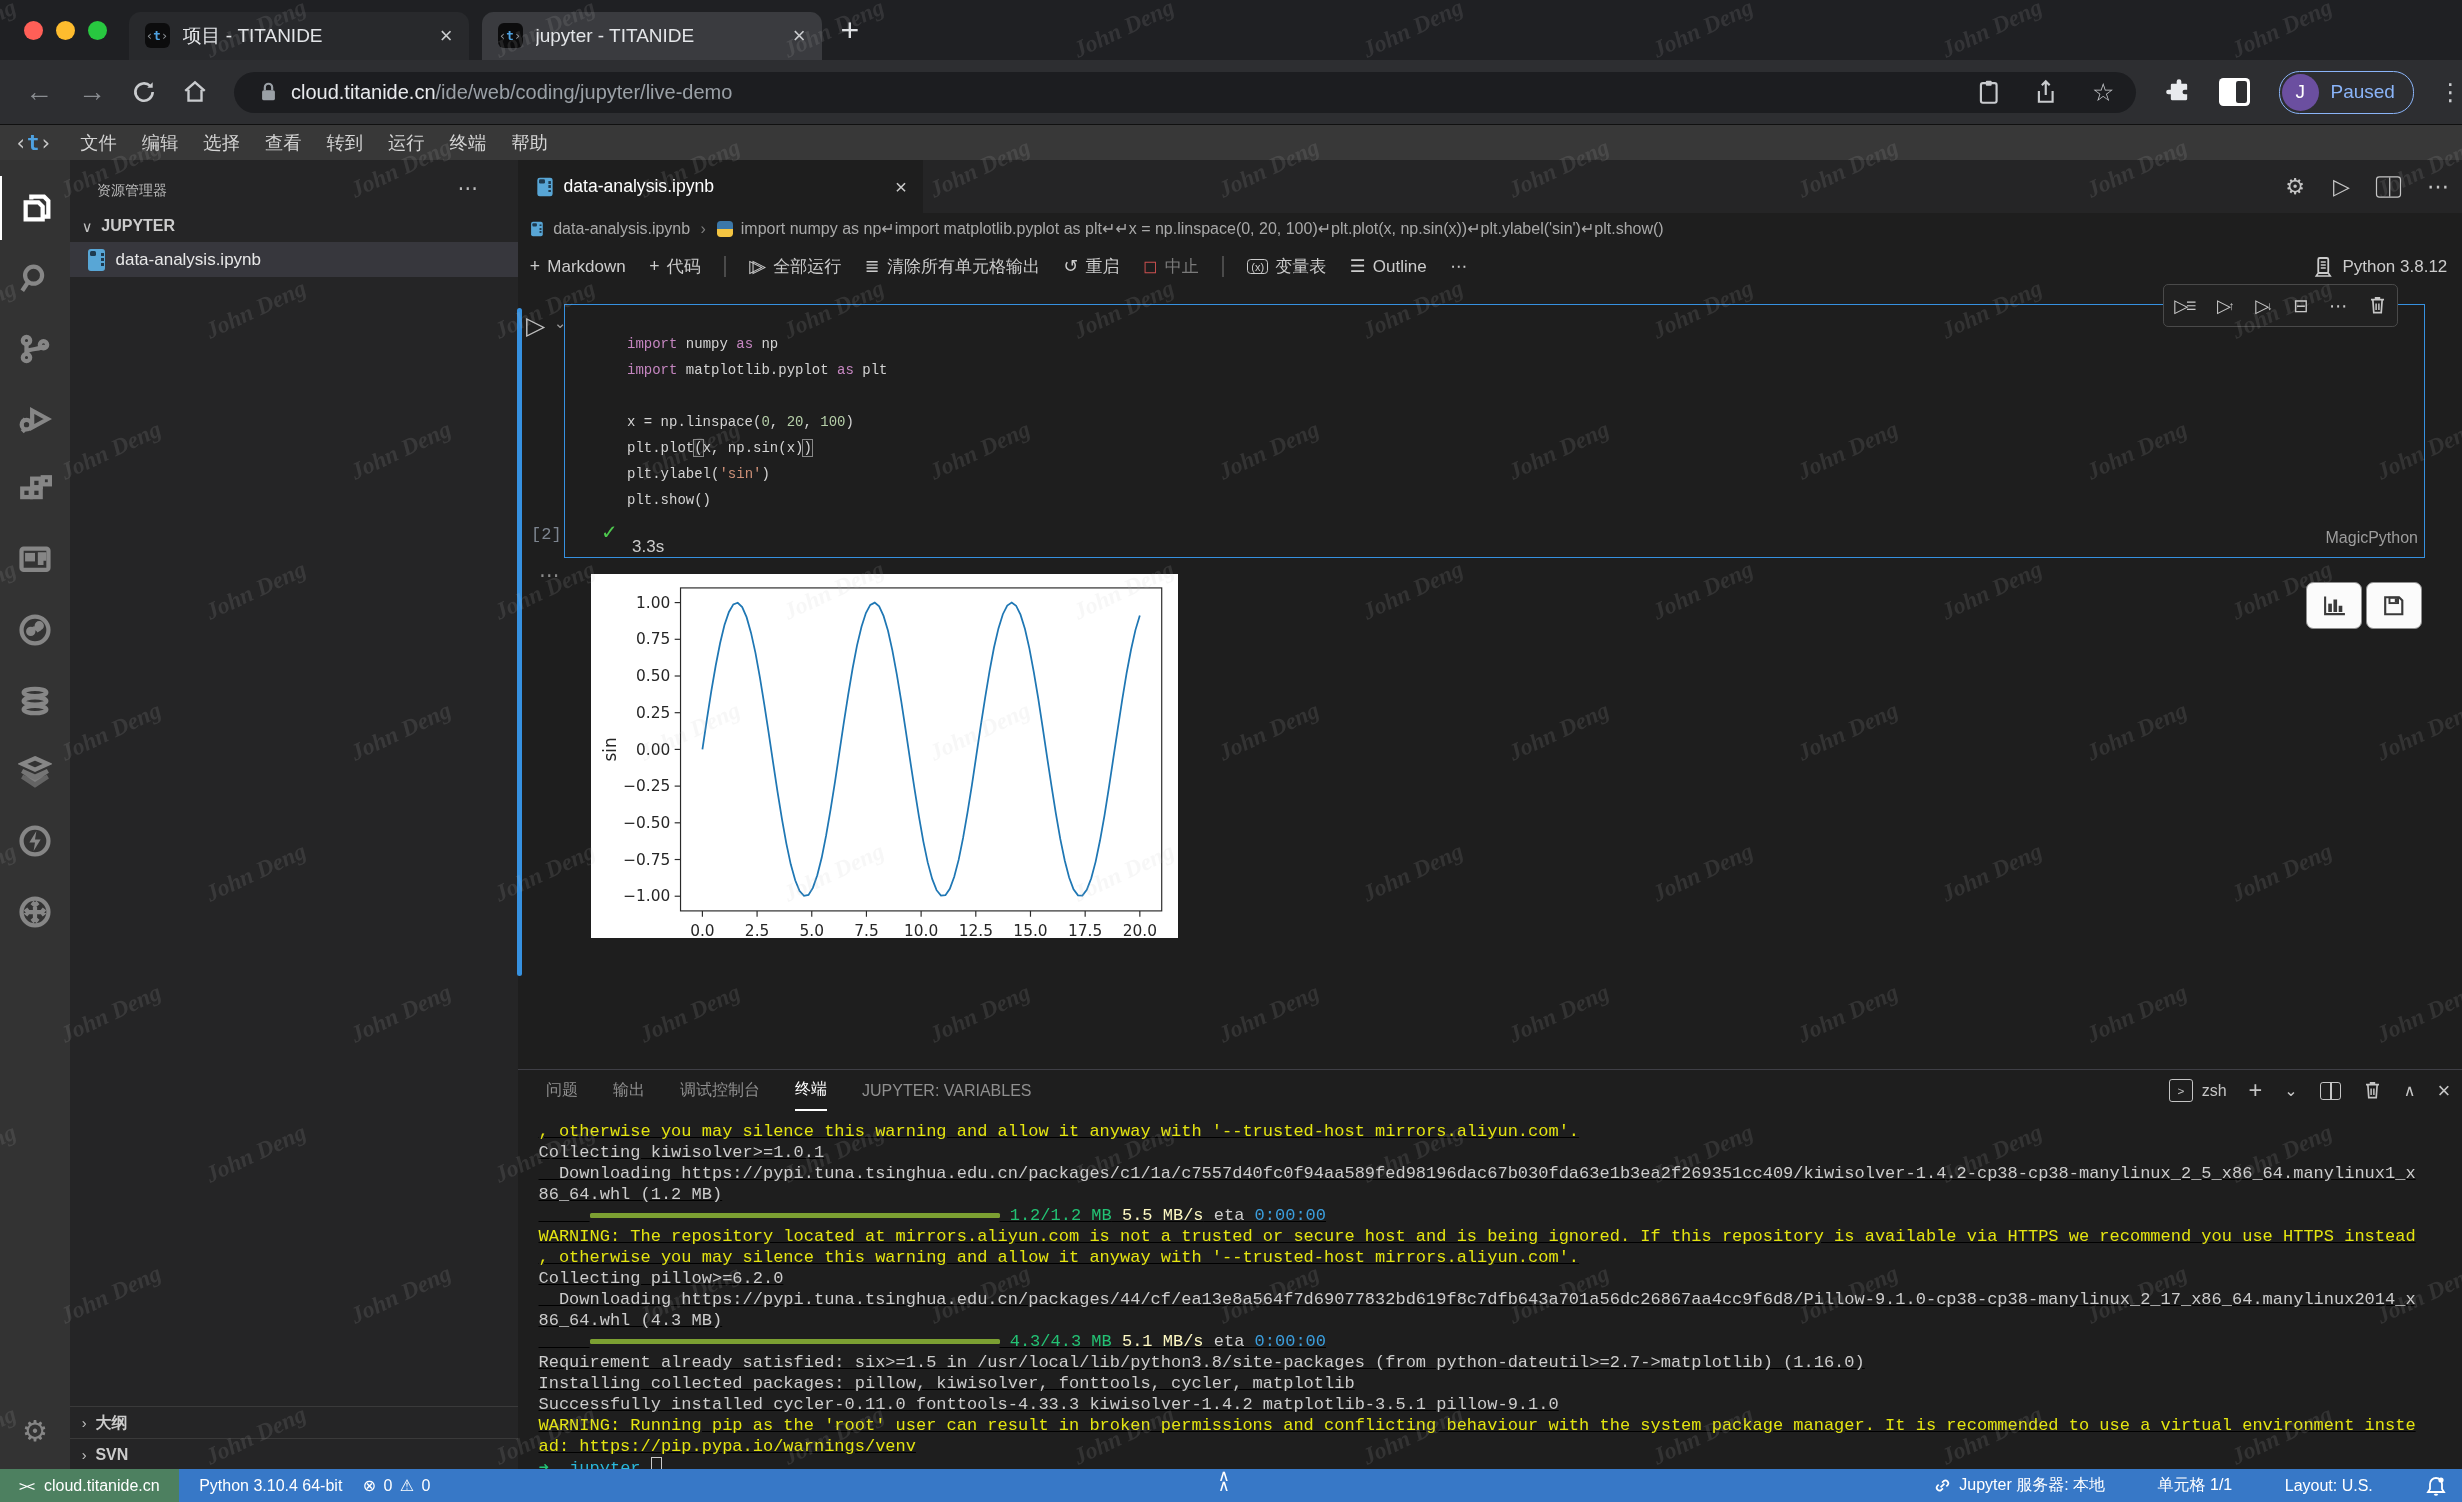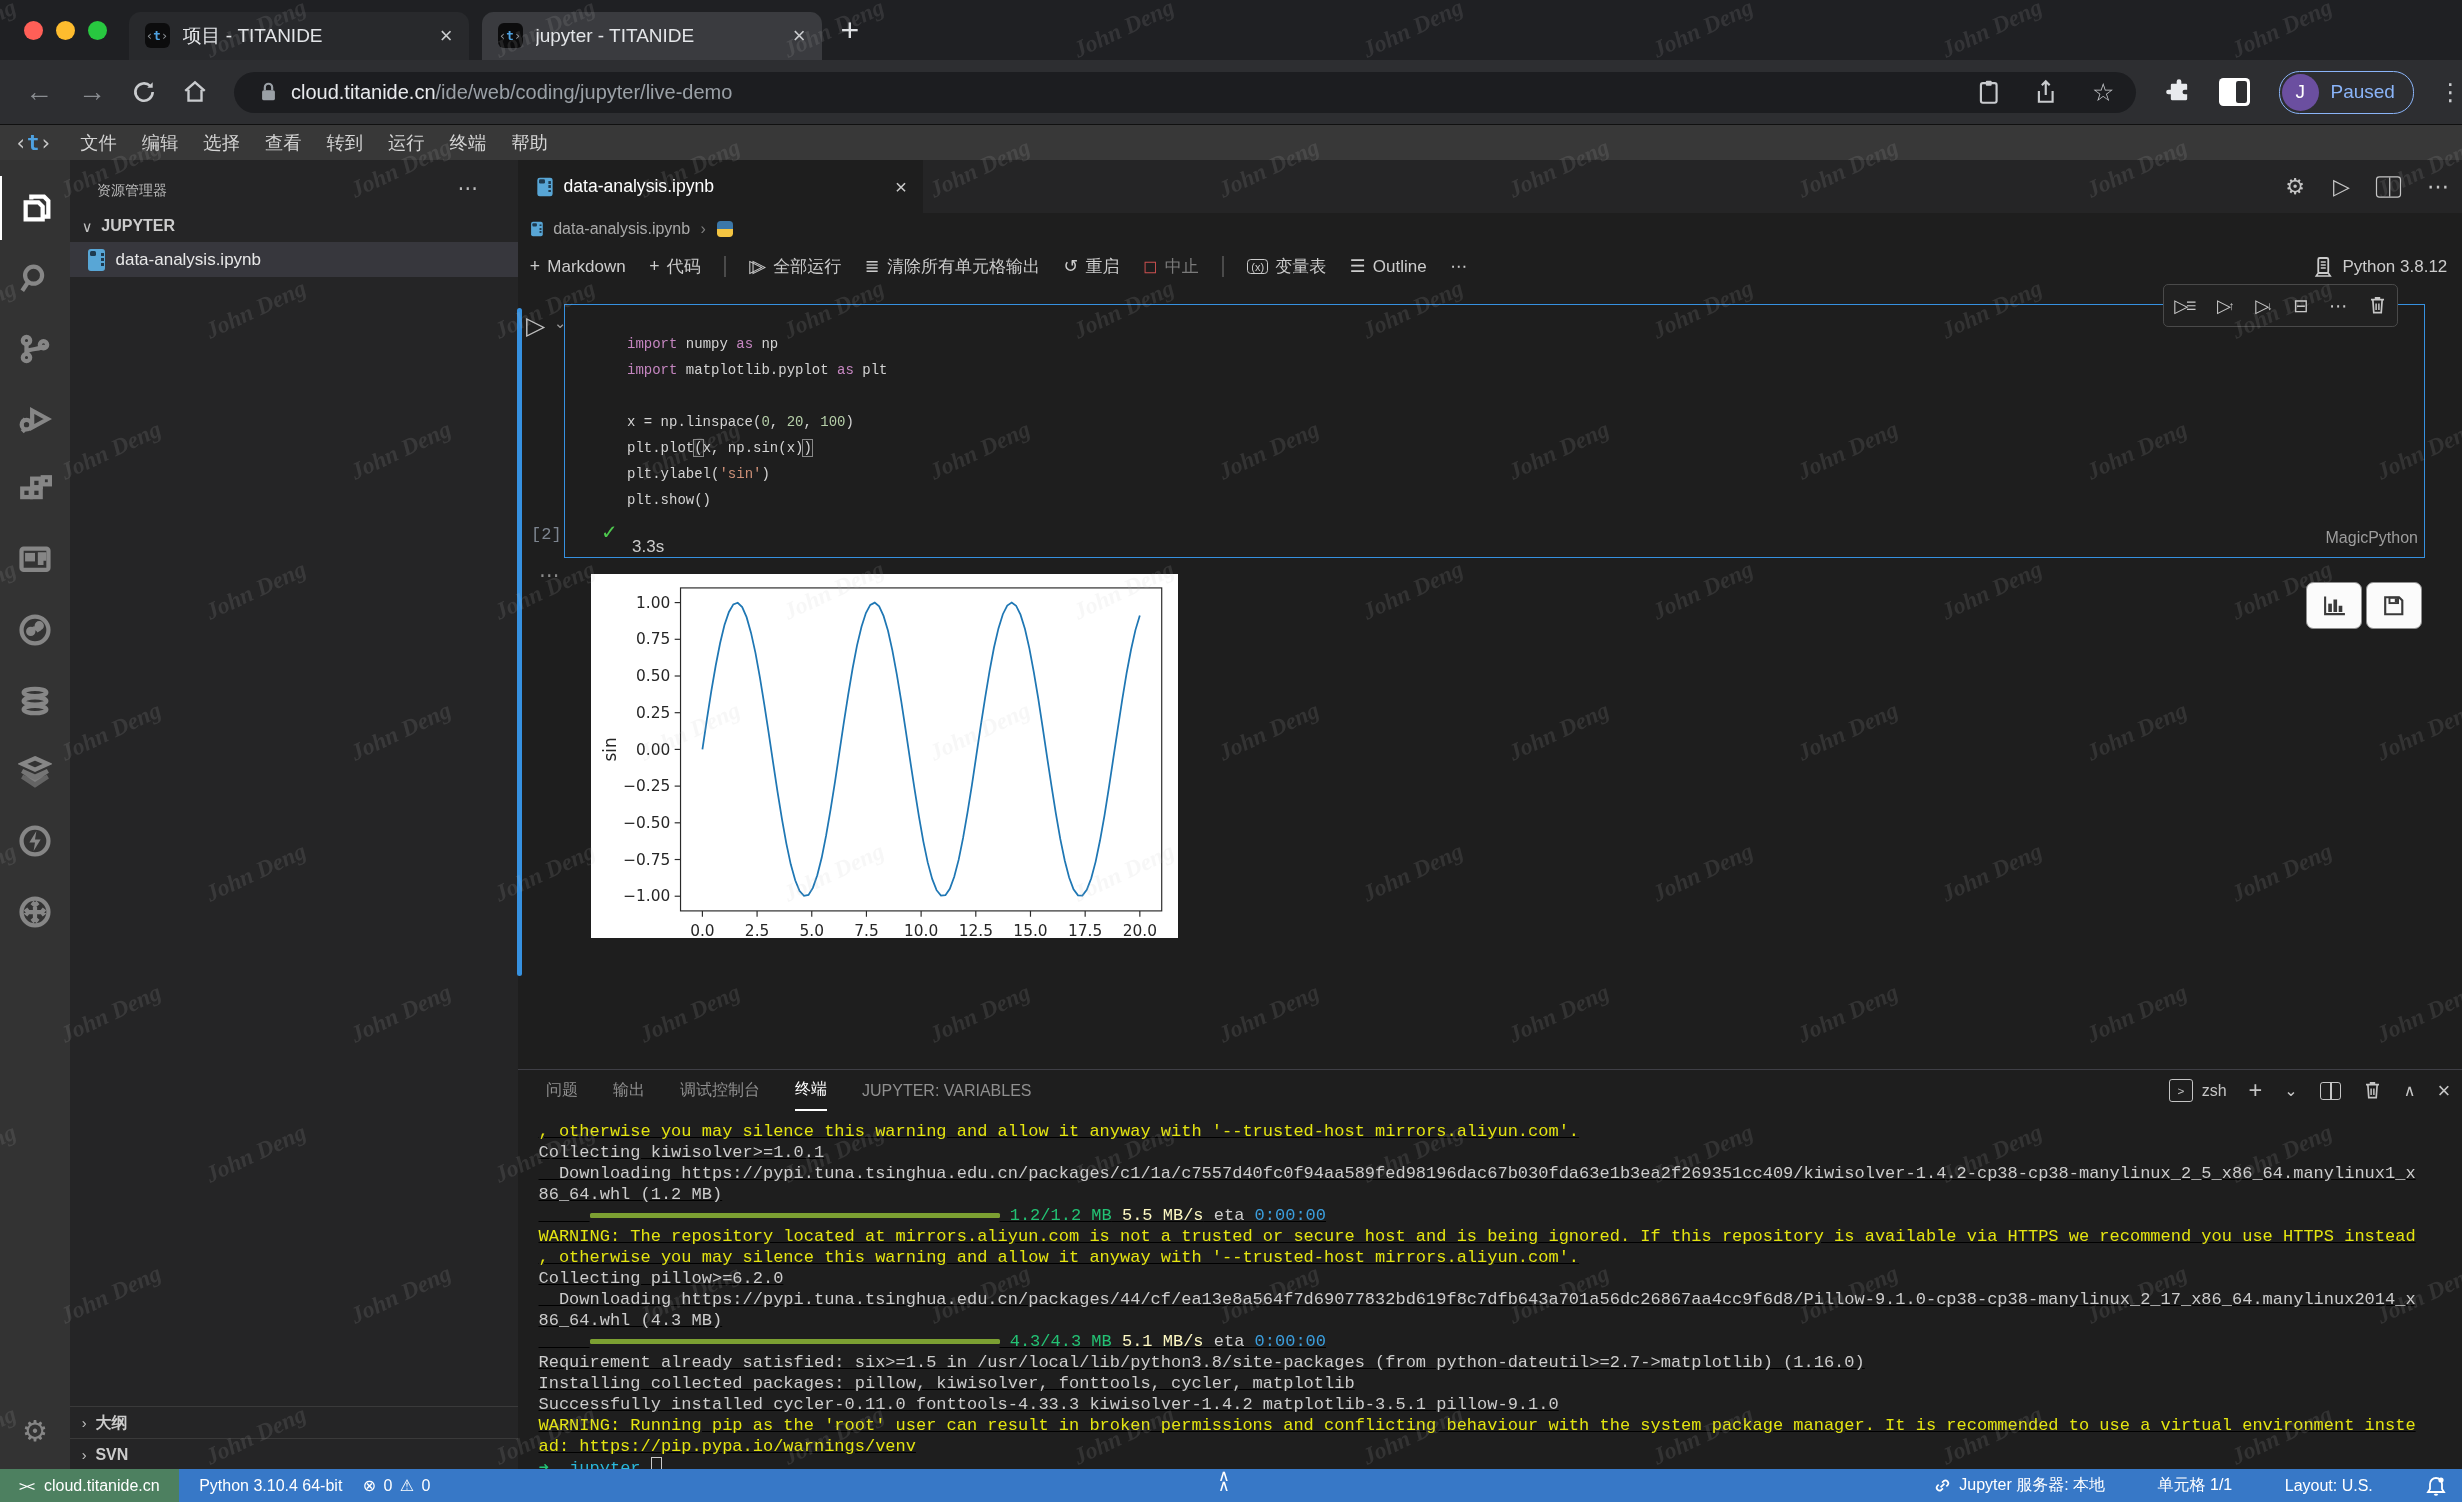--- a/index.html
+++ b/index.html
@@ -336,20 +336,21 @@
     <span class="splitic" style="transform:scale(1.2)"></span>
     <span>⋯</span>
   </div>
 </div>
 
 <div class="abs" id="crumbs">
   <span class="nbicon"></span>
   <span style="margin-left:7.3px">data-analysis.ipynb</span>
   <span style="margin-left:10.3px;color:#7d7d7d">›</span>
   <span class="pyicon"></span>
+  <span>import numpy as np↵import matplotlib.pyplot as plt↵↵x = np.linspace(0, 20, 100)↵plt.plot(x, np.sin(x))↵plt.ylabel('sin')↵plt.show()</span>
 </div>
 
 <div class="abs" id="nbtoolbar">
   <span class="tbi" style="margin-left:11.7px">
       <span class="ic">+</span>
       <span>Markdown</span>
     </span>
   <span class="tbi">
       <span class="ic">+</span>
       <span>代码</span>

